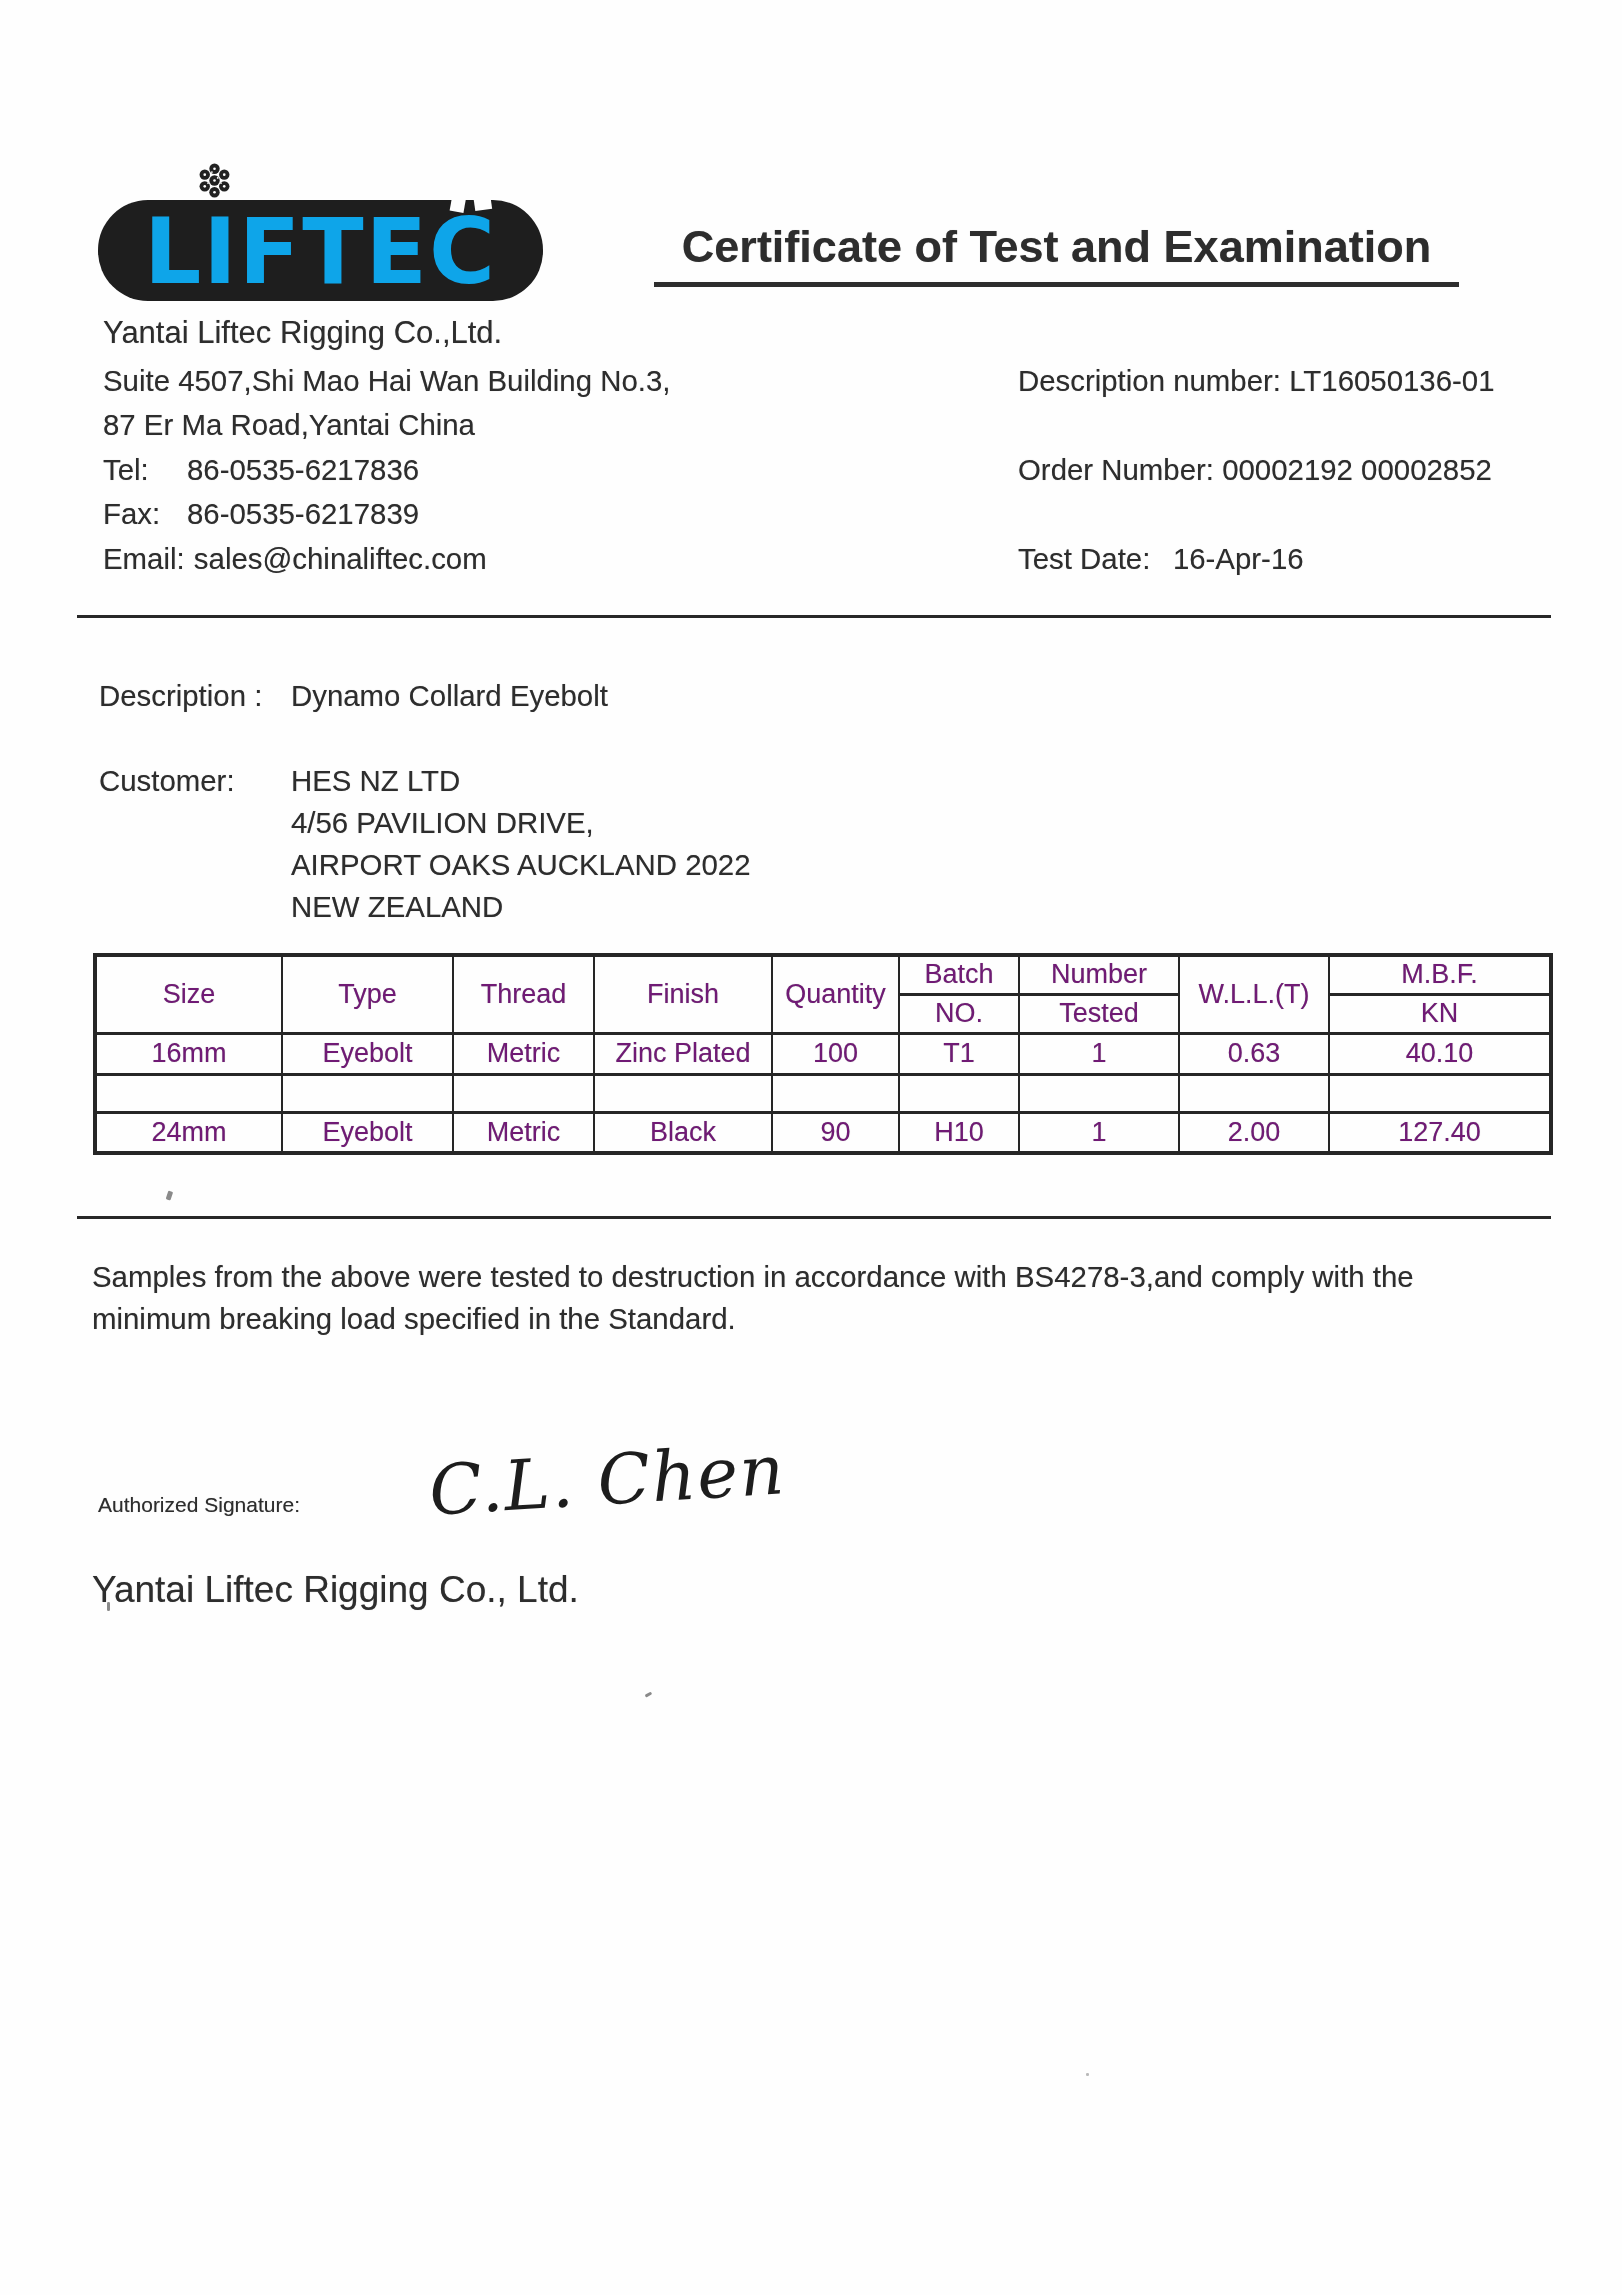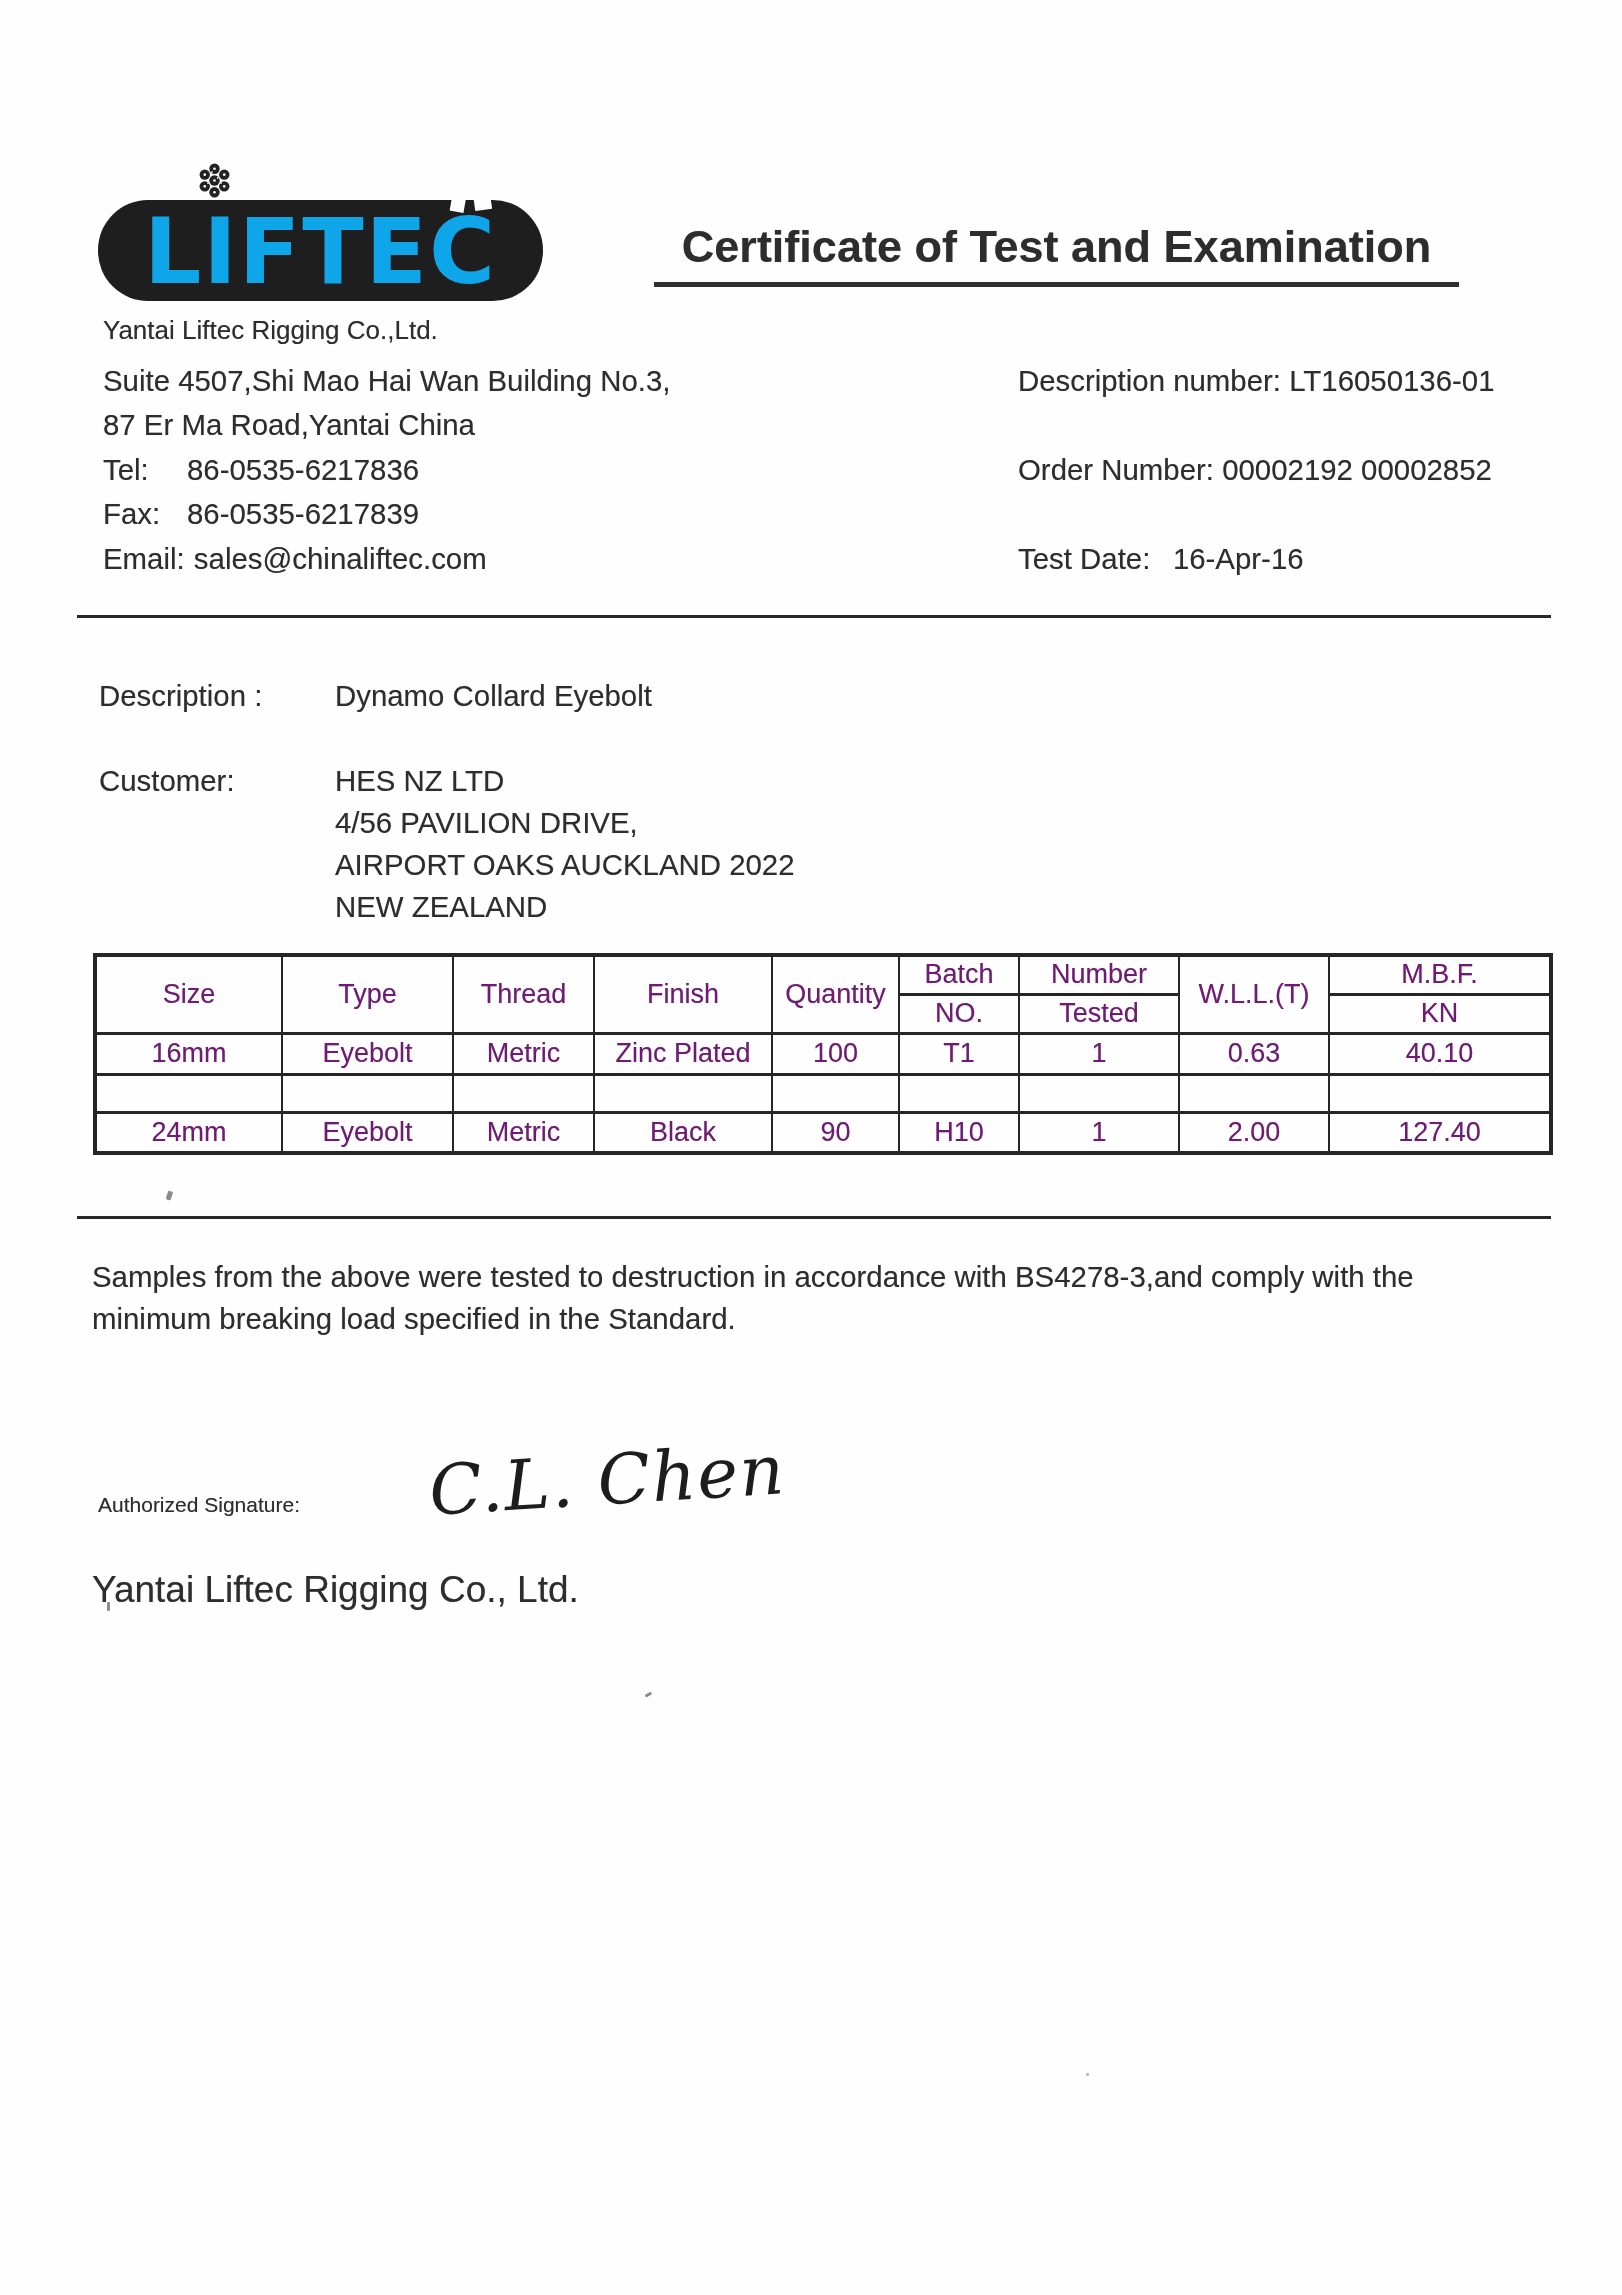--- a/index.html
+++ b/index.html
@@ -23,37 +23,37 @@
   }
   .logo-text{
     color:#0ea5e9;font-size:90px;font-weight:bold;
     letter-spacing:2px;line-height:101px;
     font-family:"DejaVu Sans","Liberation Sans",sans-serif;
     padding-top:2.6px;
   }
   .tooth{position:absolute;background:#fefefe;}
   .tooth1{left:353px;top:-5.2px;width:14.4px;height:17px;transform:rotate(10deg);}
   .tooth2{left:376px;top:-7.9px;width:17px;height:18.3px;transform:rotate(-8deg);}
-  .logo-company{ left:103px;top:315px;font-size:26px; }
+  .logo-company{ left:103px;top:315px;font-size:31px; }
 
   
   .doc-title{
     left:654px;top:221px;width:805px;
     text-align:center;font-size:45px;font-weight:bold;
     padding-bottom:9.2px;border-bottom:5.9px solid #2e2e2e;
   }
 
   
   .info-line{font-size:29.4px;white-space:nowrap;}
   .lbl-fixed{display:inline-block;width:84px;}
   .rule{left:77px;width:1474px;height:3.3px;background:#282828;}
 
   
   .detail-label{font-size:29.4px;}
-  .detail-value{font-size:29.4px;margin-left:44px;}
+  .detail-value{font-size:29.4px;}
 
   
   table.test{
     position:absolute;left:93px;top:953px;width:1457px;
     border-collapse:collapse;table-layout:fixed;
     font-size:27px;color:#701a75;
   }
   table.test, table.test th, table.test td{
     border:2px solid #262626;
   }

